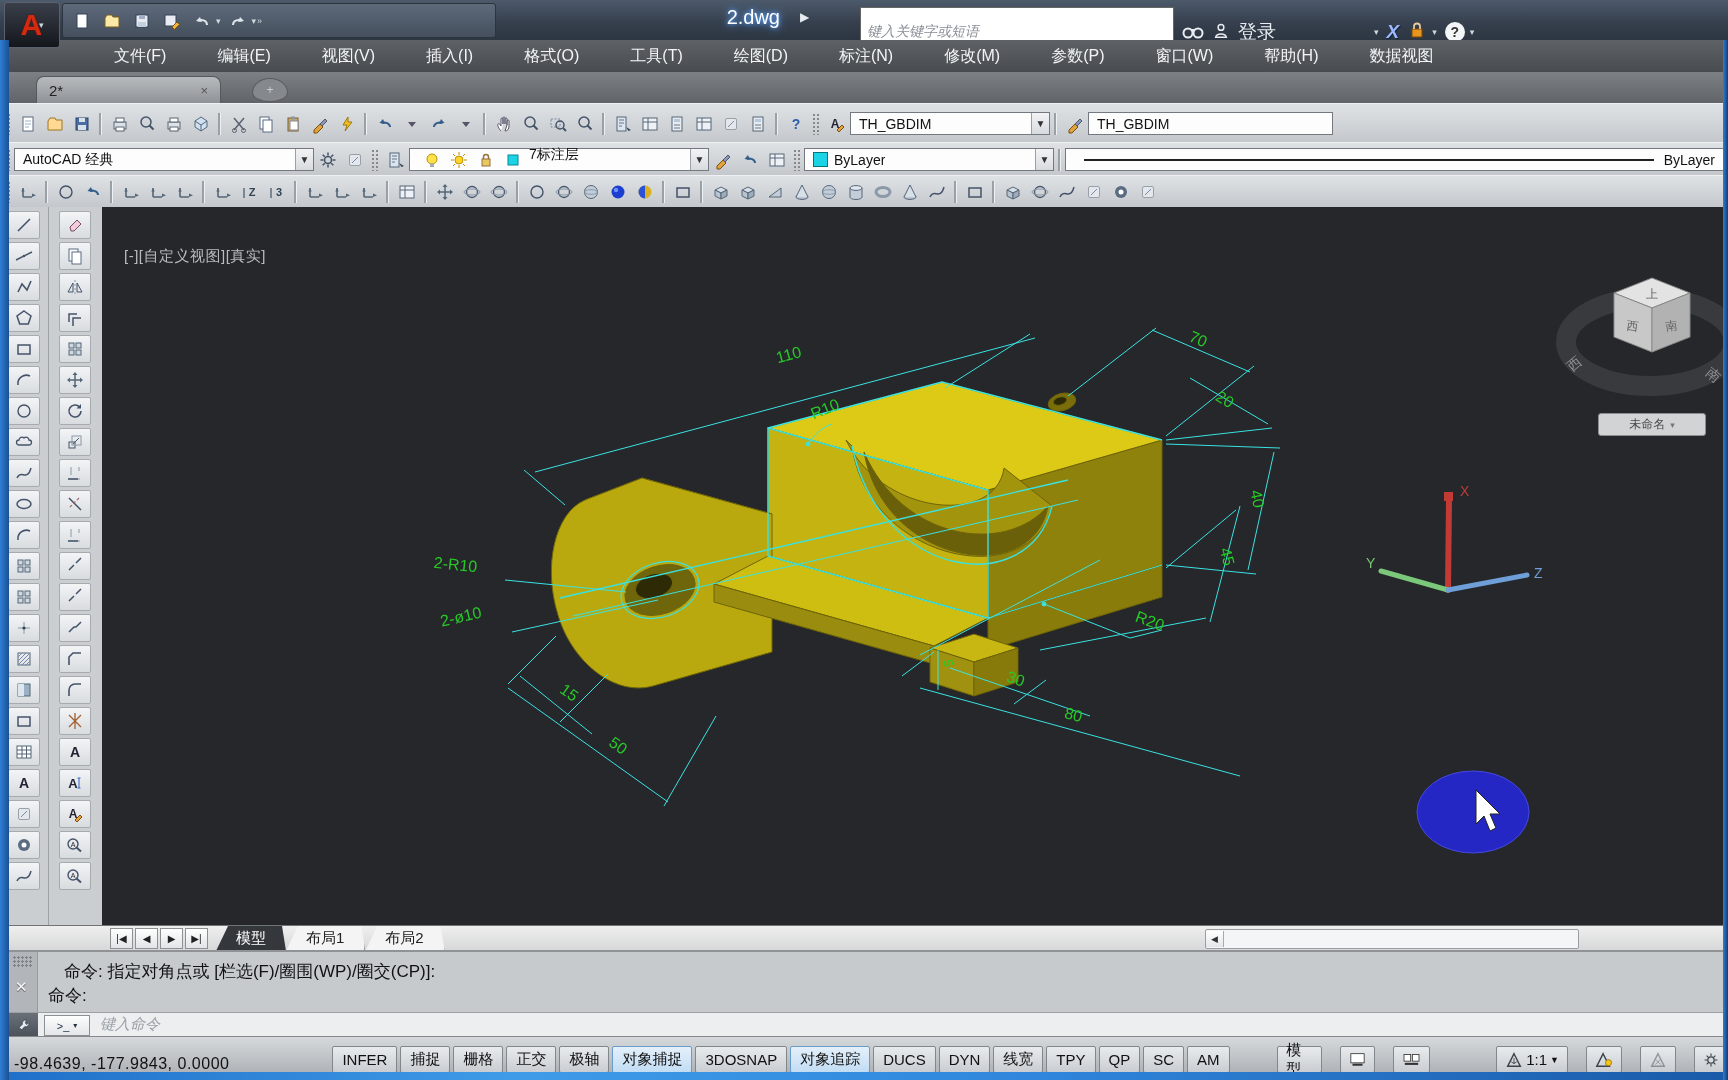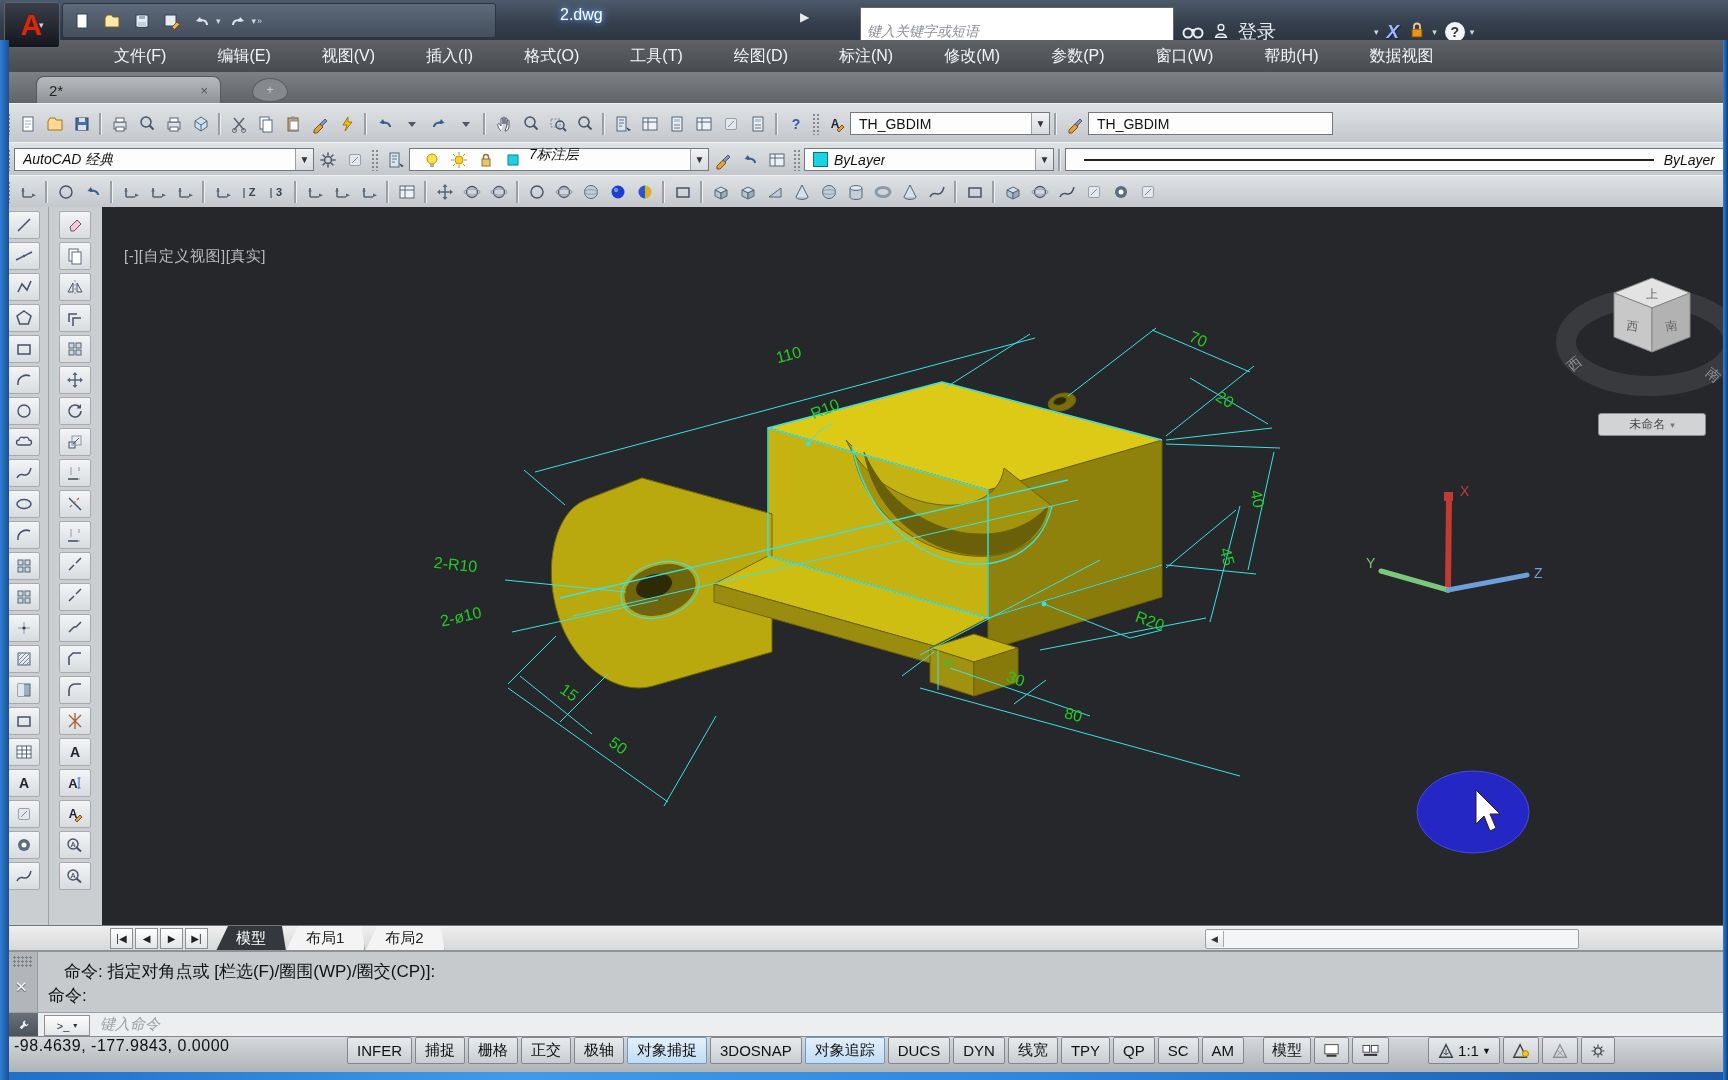--- a/index.html
+++ b/index.html
@@ -9,21 +9,21 @@
   
   #titlebar{left:0;top:0;width:1728px;height:40px;
     background:linear-gradient(#4d5a6b,#36404e 55%,#2d3642);display:flex;align-items:center;}
   #appbtn{position:absolute;left:4px;top:2px;width:54px;height:44px;background:linear-gradient(#3a3f4a,#14161c);
     border:1px solid #5a6270;border-radius:3px;display:flex;align-items:center;justify-content:center;z-index:5;}
   #appbtn .alogo{font-size:30px;font-weight:bold;color:#d42a10;text-shadow:0 0 2px #701005;line-height:1;}
   #qat{position:absolute;left:62px;top:3px;height:33px;width:420px;background:linear-gradient(#5a6activ778, #4a5462);
     background:linear-gradient(#5d6a7a,#454f5d);border:1px solid #2c343f;border-radius:3px;display:flex;align-items:center;padding:0 6px;gap:4px;}
   .qi{width:26px;height:26px;display:flex;align-items:center;justify-content:center;}
   .ddm{color:#cfd6de;font-size:9px;margin-left:-3px;}
-  #doc-title{position:absolute;left:560px;top:6px;width:220px;text-align:left;color:#fff;font-size:16px;
+  #doc-title{position:absolute;left:560px;top:6px;width:220px;text-align:right;color:#fff;font-size:20px;
     text-shadow:0 0 10px #5aa0ff,0 0 4px #5aa0ff;}
   #tb-collapse{position:absolute;left:800px;top:10px;color:#e8edf2;font-size:12px;}
   #infocenter{position:absolute;left:860px;top:7px;display:flex;align-items:center;gap:8px;}
   #search-box{width:300px;height:24px;background:#fff;border:1px solid #666;display:flex;align-items:center;padding:12px 6px;}
   #search-box span{color:#8a8f96;font-style:italic;font-size:14px;}
   .ticon{color:#e9edf2;font-size:15px;}
   #signin-label{color:#e9edf2;font-size:19px;}
   #xchg{color:#9db8ff;font-weight:bold;font-size:19px;font-style:italic;text-shadow:1px 1px 1px #123;}
   #help-circ{width:20px;height:20px;border-radius:50%;background:#f3f5f7;color:#333;font-weight:bold;font-size:14px;
     display:flex;align-items:center;justify-content:center;}
@@ -36,21 +36,21 @@
   #ftab{position:absolute;left:36px;top:4px;width:185px;height:27px;background:linear-gradient(#b8bbbe,#8f9296);
     border:1px solid #55585c;border-bottom:none;border-radius:8px 8px 0 0;display:flex;align-items:center;
     justify-content:space-between;padding:0 12px;box-sizing:border-box;}
   #ftab .lbl{font-size:15px;color:#222;}
   #ftab .x{font-size:13px;color:#555;}
   #newtab{position:absolute;left:252px;top:6px;width:34px;height:22px;background:#85888c;border:1px solid #5a5d61;
     border-radius:50% 50% 50% 50%/60% 60% 40% 40%;display:flex;align-items:center;justify-content:center;color:#c9ccd0;font-size:12px;}
   
   .toolrow{background:linear-gradient(#dfe2e5,#c3c7cb);border-top:1px solid #eef0f2;border-bottom:1px solid #8d9195;}
   #tb1{left:0;top:103px;width:1728px;height:39px;display:flex;align-items:center;}
-  #tb2{left:0;top:142px;width:1728px;height:33px;display:flex;align-items:center;font-style:italic;}
+  #tb2{left:0;top:142px;width:1728px;height:33px;display:flex;align-items:center;}
   #tb3{left:0;top:175px;width:1728px;height:32px;display:flex;align-items:center;}
   .icons{display:flex;align-items:center;}
   .tbi{width:25px;height:25px;display:flex;align-items:center;justify-content:center;border:1px solid transparent;border-radius:2px;}
   .tsep{width:2px;height:22px;background:linear-gradient(#9ia,#99a);background:#9aa0a6;border-right:1px solid #eef1f3;margin:0 4px;}
   .grip{width:8px;height:22px;margin:0 3px;background:radial-gradient(circle at 2px 2px,#888 1px,transparent 1.2px);background-size:4px 4px;}
   .combo{background:#fdfdfd;border:1px solid #73797f;height:23px;display:flex;align-items:center;font-size:14px;color:#111;
     padding-left:8px;justify-content:space-between;box-sizing:border-box;}
   .combo .arr{width:17px;height:100%;display:flex;align-items:center;justify-content:center;background:linear-gradient(#f2f3f5,#d8dbde);
     border-left:1px solid #9aa0a6;color:#333;font-size:10px;}
   .combo .cval{white-space:nowrap;overflow:hidden;}
@@ -85,21 +85,21 @@
   #cmdgrip{position:absolute;left:4px;top:4px;width:20px;height:12px;background:radial-gradient(circle at 1.5px 1.5px,#7d8185 1px,transparent 1.2px);background-size:4px 4px;}
   #cmdx{position:absolute;left:6px;top:26px;color:#f4f6f8;font-size:15px;font-weight:bold;text-shadow:0 1px 1px #555;}
   .cline{position:absolute;left:48px;color:#101214;font-size:17px;font-family:"Liberation Sans","DejaVu Sans",sans-serif;white-space:pre;}
   #cmdinput{left:0;top:1012px;width:1728px;height:24px;background:#eceef0;border-top:1px solid #9da1a5;}
   #wrenchbox{position:absolute;left:9px;top:0;width:29px;height:24px;background:linear-gradient(#6a7078,#4b5158);display:flex;align-items:center;justify-content:center;}
   #cmdbtn{position:absolute;left:44px;top:2px;width:44px;height:19px;background:linear-gradient(#fdfdfd,#e3e5e8);border:1px solid #8b9095;
     display:flex;align-items:center;justify-content:center;gap:4px;font-size:11px;color:#234;}
   #cmd-ph{position:absolute;left:100px;top:2px;color:#9aa0a6;font-style:italic;font-size:15px;}
   
   #statusbar{left:0;top:1036px;width:1728px;height:36px;background:linear-gradient(#d6d9dc,#aeb2b6);border-top:1px solid #888;
-    display:flex;align-items:flex-start;}
+    display:flex;align-items:flex-end;gap:15px;}
   #coords{width:330px;margin-left:14px;font-size:16px;color:#111;letter-spacing:.5px;}
   .toggle{height:25px;display:flex;align-items:center;padding:0 9px;margin-left:3px;font-size:15px;color:#111;
     background:linear-gradient(#e8ebee,#c9cdd1);border:1px solid #82878c;border-radius:2px;white-space:nowrap;}
   .toggle.on{background:linear-gradient(#e4f0fb,#c2dcf3);border-color:#6b9cc7;}
   .sbtn{height:25px;display:flex;align-items:center;justify-content:center;padding:0 8px;margin-left:3px;
     background:linear-gradient(#e8ebee,#c9cdd1);border:1px solid #82878c;border-radius:2px;font-size:15px;color:#111;gap:3px;}
   #taskstrip{left:0;top:1072px;width:1728px;height:8px;background:linear-gradient(90deg,#1f6fc8,#3f9be8 30%,#2f86dc 60%,#1a5aa8);}
 </style>
 </head>
 <body>

